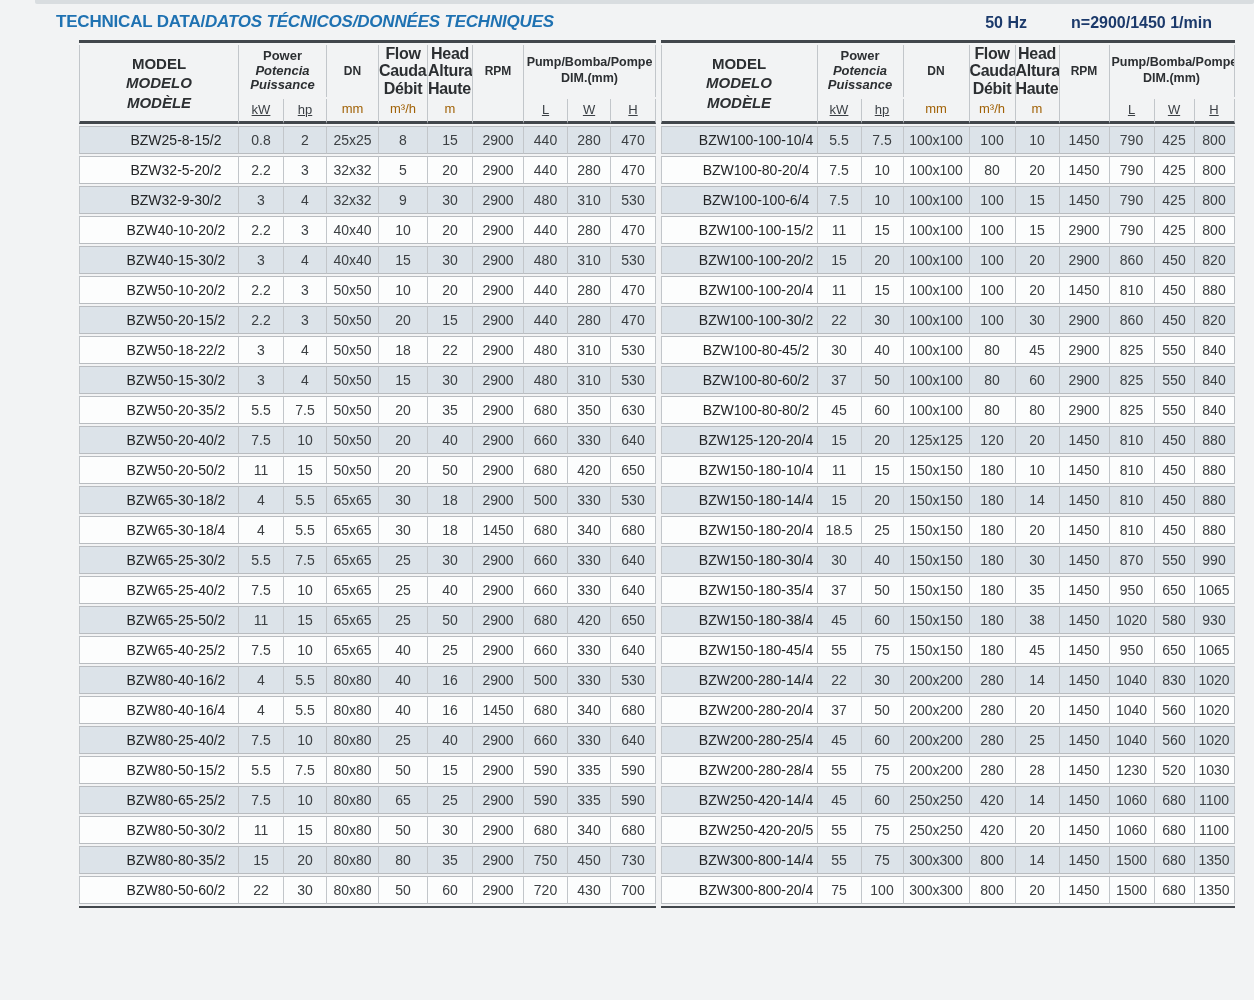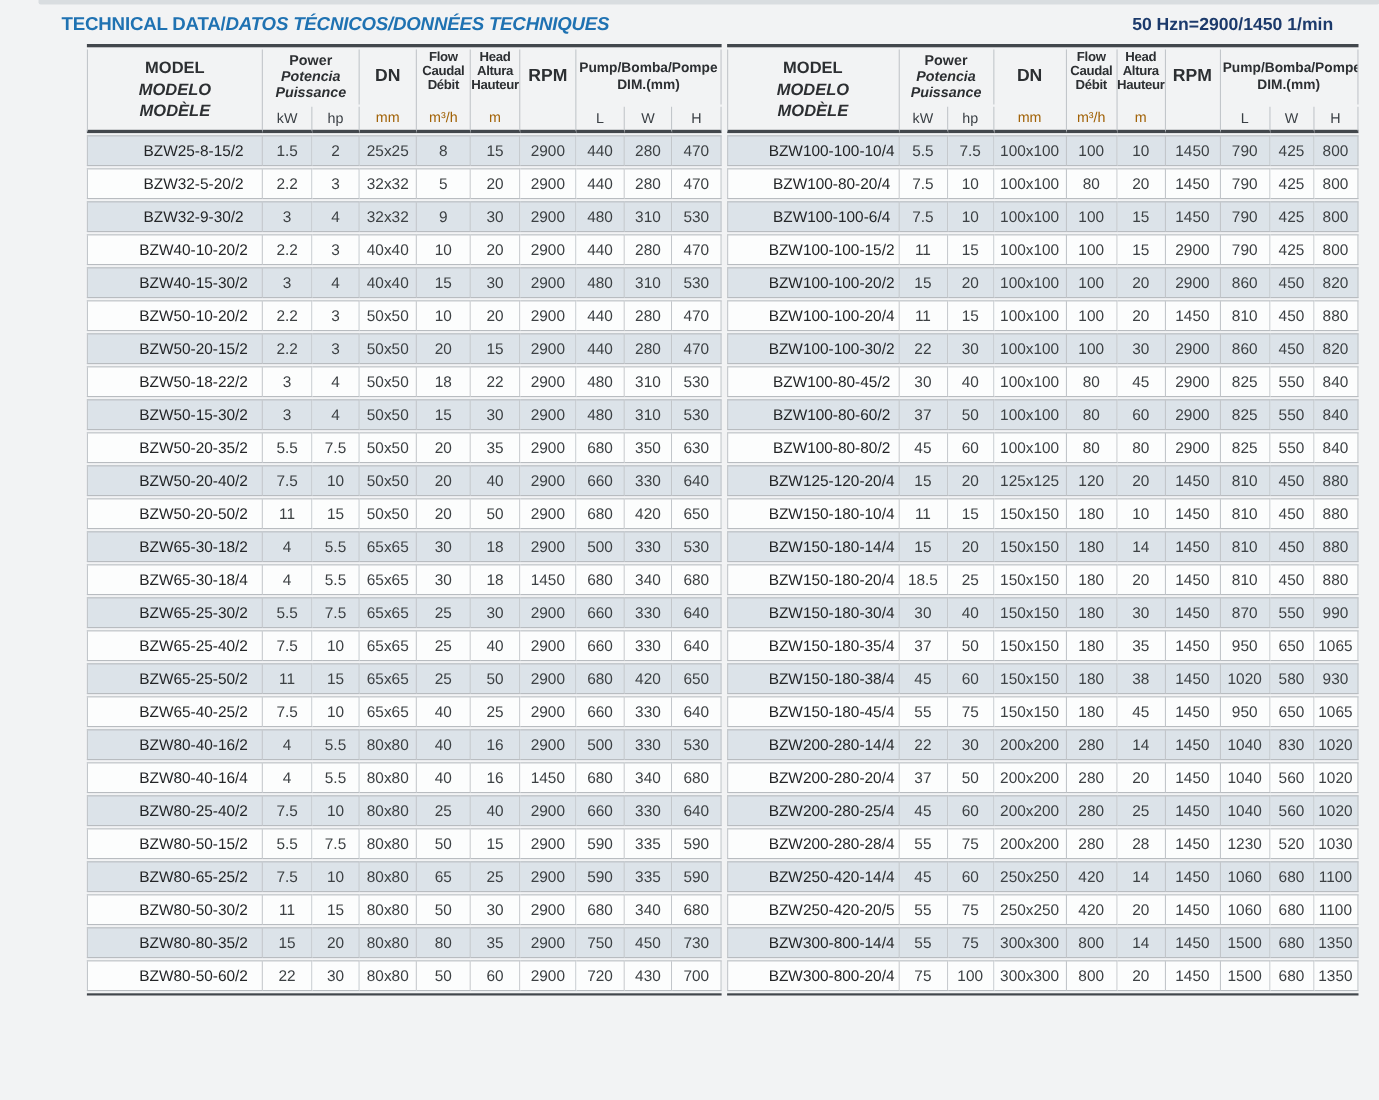--- a/index.html
+++ b/index.html
@@ -30,21 +30,21 @@
   .title-bar{
     display:flex;align-items:flex-end;justify-content:space-between;
     padding:12px 42px 6px 56px;
   }
   .doc-title{
     font-size:17px;font-weight:bold;color:var(--title-blue);
     letter-spacing:-0.2px;white-space:nowrap;
   }
   .doc-title .it{font-style:italic;}
   .freq-group{
-    display:flex;align-items:baseline;
+    display:flex;gap:44px;align-items:baseline;
     font-size:16px;font-weight:bold;color:var(--header-navy);
     white-space:nowrap;
   }
   .tables-wrap{
     display:flex;gap:20px;
     padding:2px 32px 0 47px;
     margin-left:32px;
   }
   .tbl-box{flex:1 1 0;min-width:0;}
   table{
@@ -56,29 +56,29 @@
   th,td{
     padding:0 2px;
     border-right:1px solid var(--border-light);
     overflow:hidden;white-space:nowrap;
   }
   thead th{
     background:transparent;vertical-align:middle;text-align:center;
     font-weight:bold;color:#2c2f32;
   }
   tr.h1 > th{height:50px;}
-  tr.h2 > th{height:24px;font-weight:normal;font-size:13px;color:#3a3f44;}
+  tr.h2 > th{height:24px;font-weight:normal;font-size:13px;color:#3a3f44;text-decoration:underline;}
   th.be{border-bottom:3px solid var(--border-dark);}
   th.model-h{border-left:1px solid var(--border-light);font-size:15px;line-height:1.3;}
   th.model-h .it, .grp .it{font-style:italic;}
   .grp{font-size:13px;line-height:1.12;}
   .grp div{margin:0;}
   .stack{display:flex;flex-direction:column;height:100%;}
-  .stack .top3{flex:1 1 auto;display:flex;flex-direction:column;font-size:12px;line-height:1.08;letter-spacing:-0.3px;}
-  .stack .top1{flex:1 1 auto;display:flex;align-items:center;justify-content:center;font-size:16px;}
+  .stack .top3{flex:1 1 auto;display:flex;flex-direction:column;font-size:16px;line-height:1.08;letter-spacing:-0.3px;}
+  .stack .top1{flex:1 1 auto;display:flex;align-items:center;justify-content:center;font-size:12px;}
   .stack .unit{flex:0 0 24px;display:flex;align-items:center;justify-content:center;font-weight:normal;font-size:13px;color:#a16207;}
   th.dim-h{font-size:12.5px;line-height:1.25;}
   tbody td{
     height:28px;text-align:center;font-size:14px;
     border-top:1px solid var(--hairline);
     border-bottom:1px solid var(--hairline);
     color:var(--cell-text);
   }
   tbody td:first-child{
     border-left:1px solid var(--border-light);
@@ -169,21 +169,21 @@
           <th class="be">kW</th>
           <th class="be">hp</th>
           <th class="be">L</th>
           <th class="be">W</th>
           <th class="be">H</th>
         </tr>
       </thead>
       <tbody>
           <tr>
             <td>BZW25-8-15/2</td>
-            <td>1.5</td>
+            <td>0.8</td>
             <td>2</td>
             <td>25x25</td>
             <td>8</td>
             <td>15</td>
             <td>2900</td>
             <td>440</td>
             <td>280</td>
             <td>470</td>
           </tr>
           <tr>

